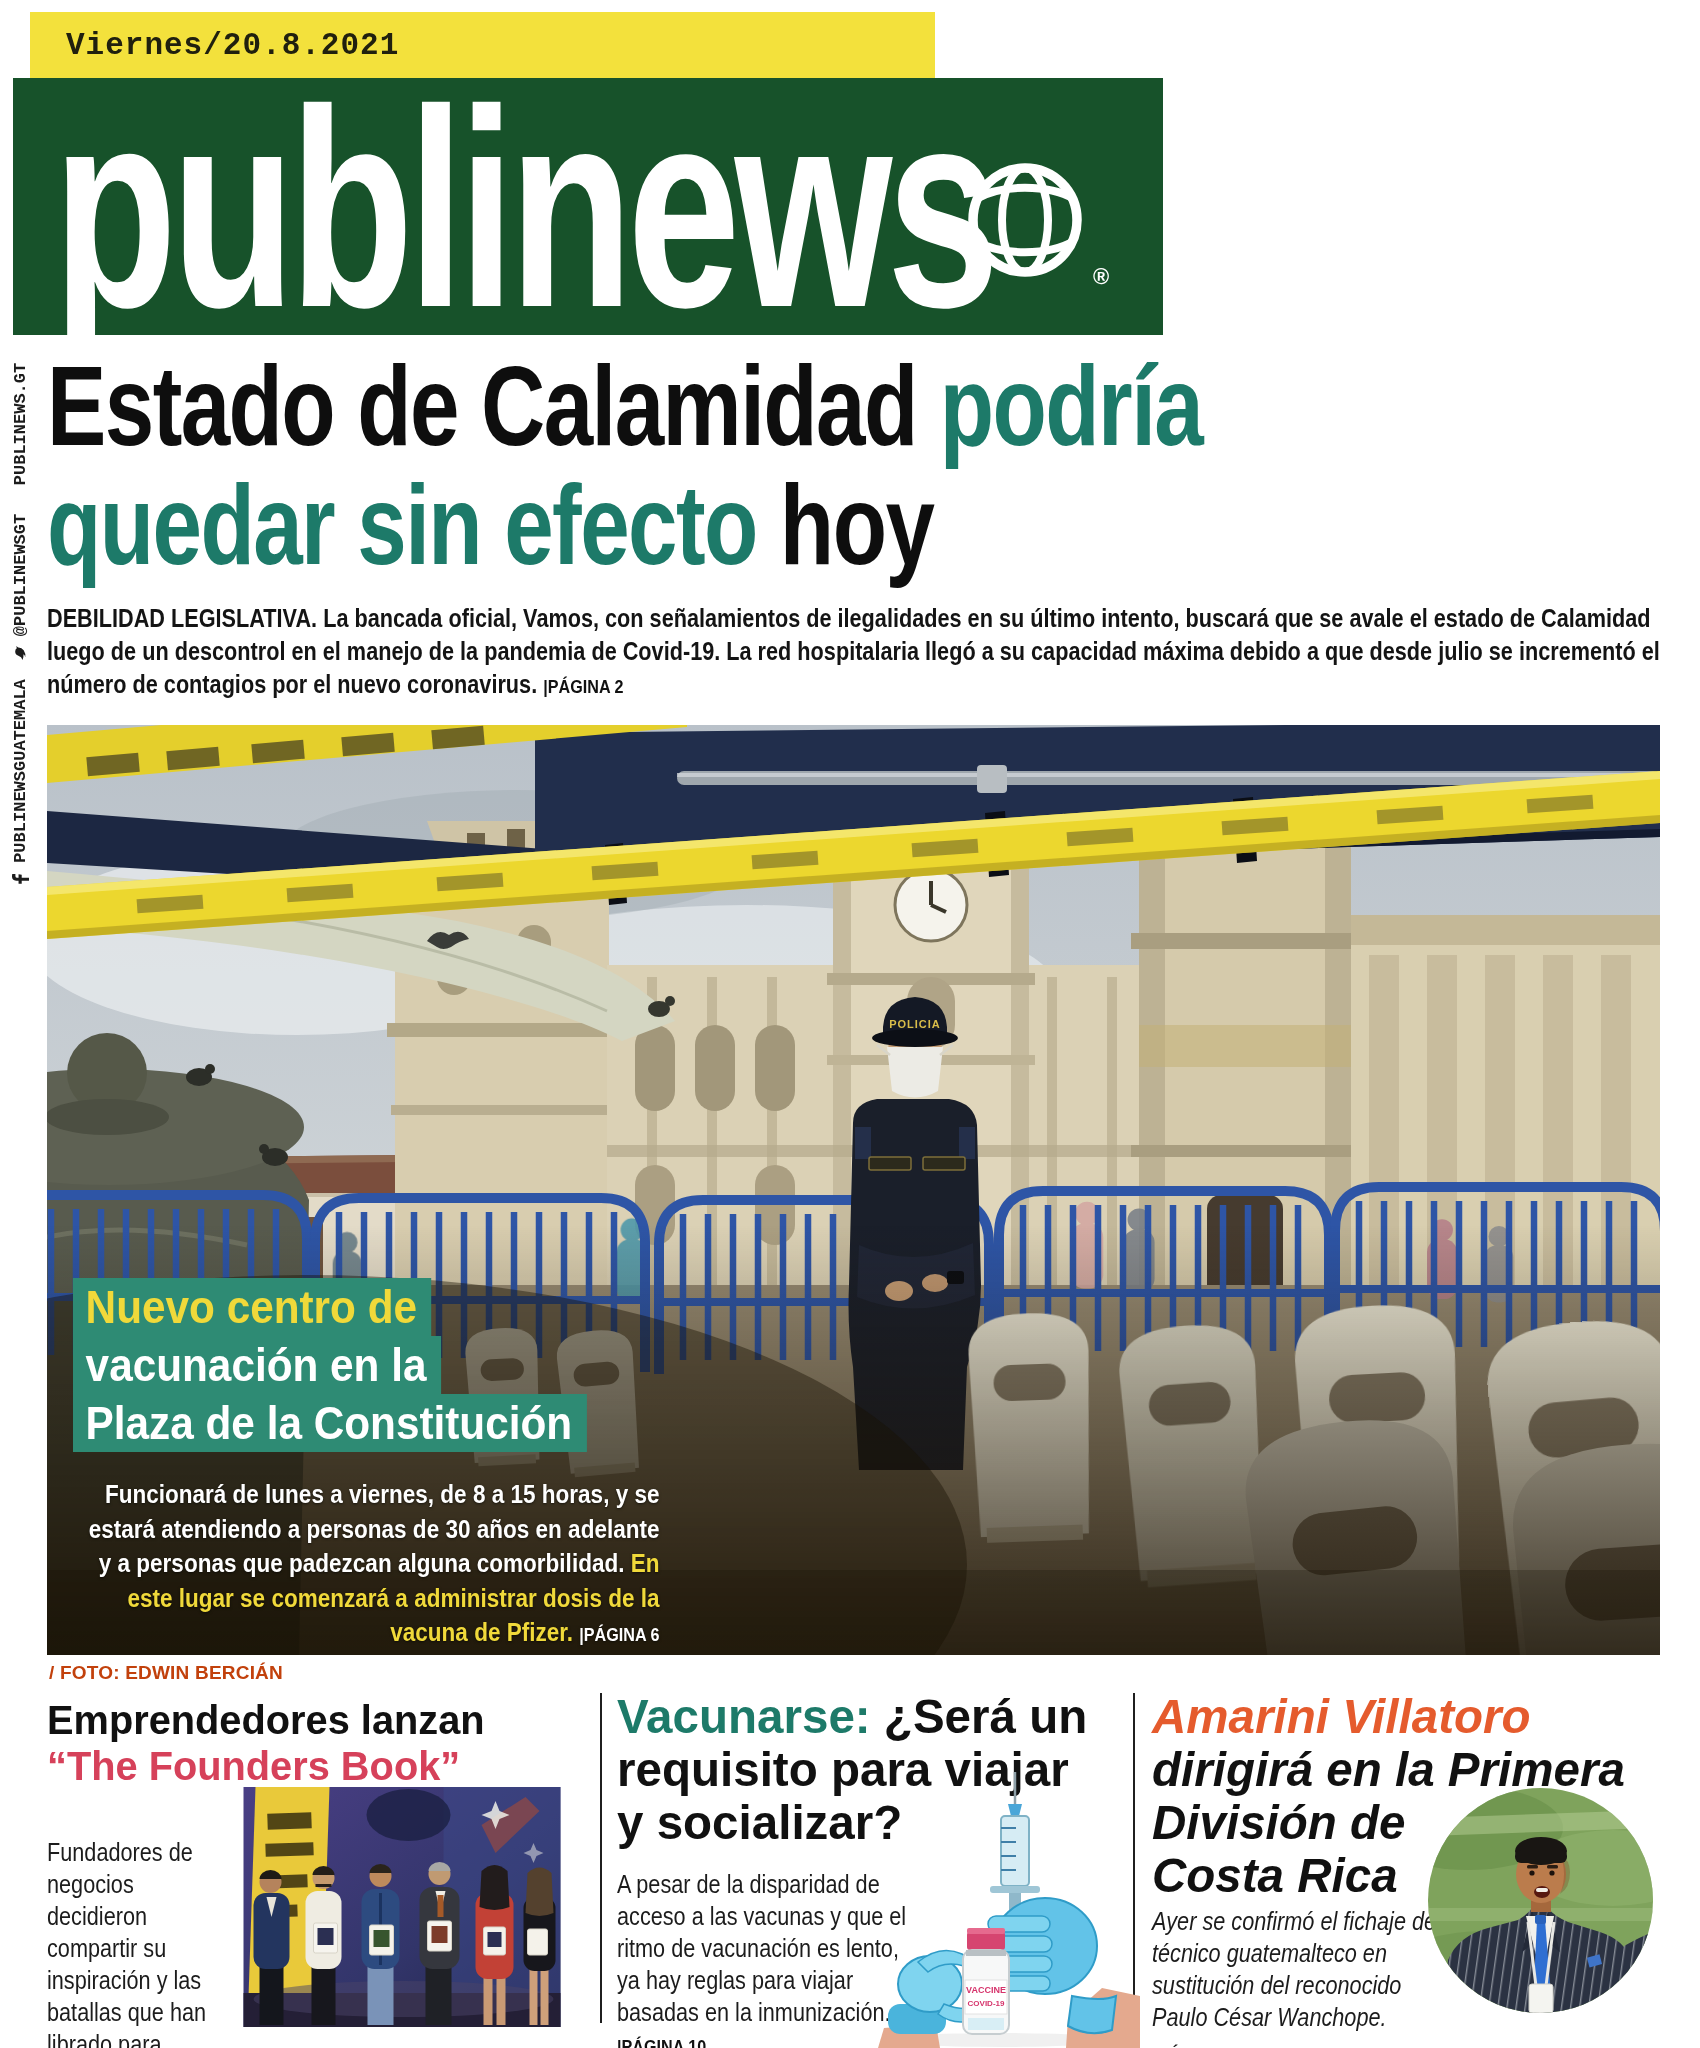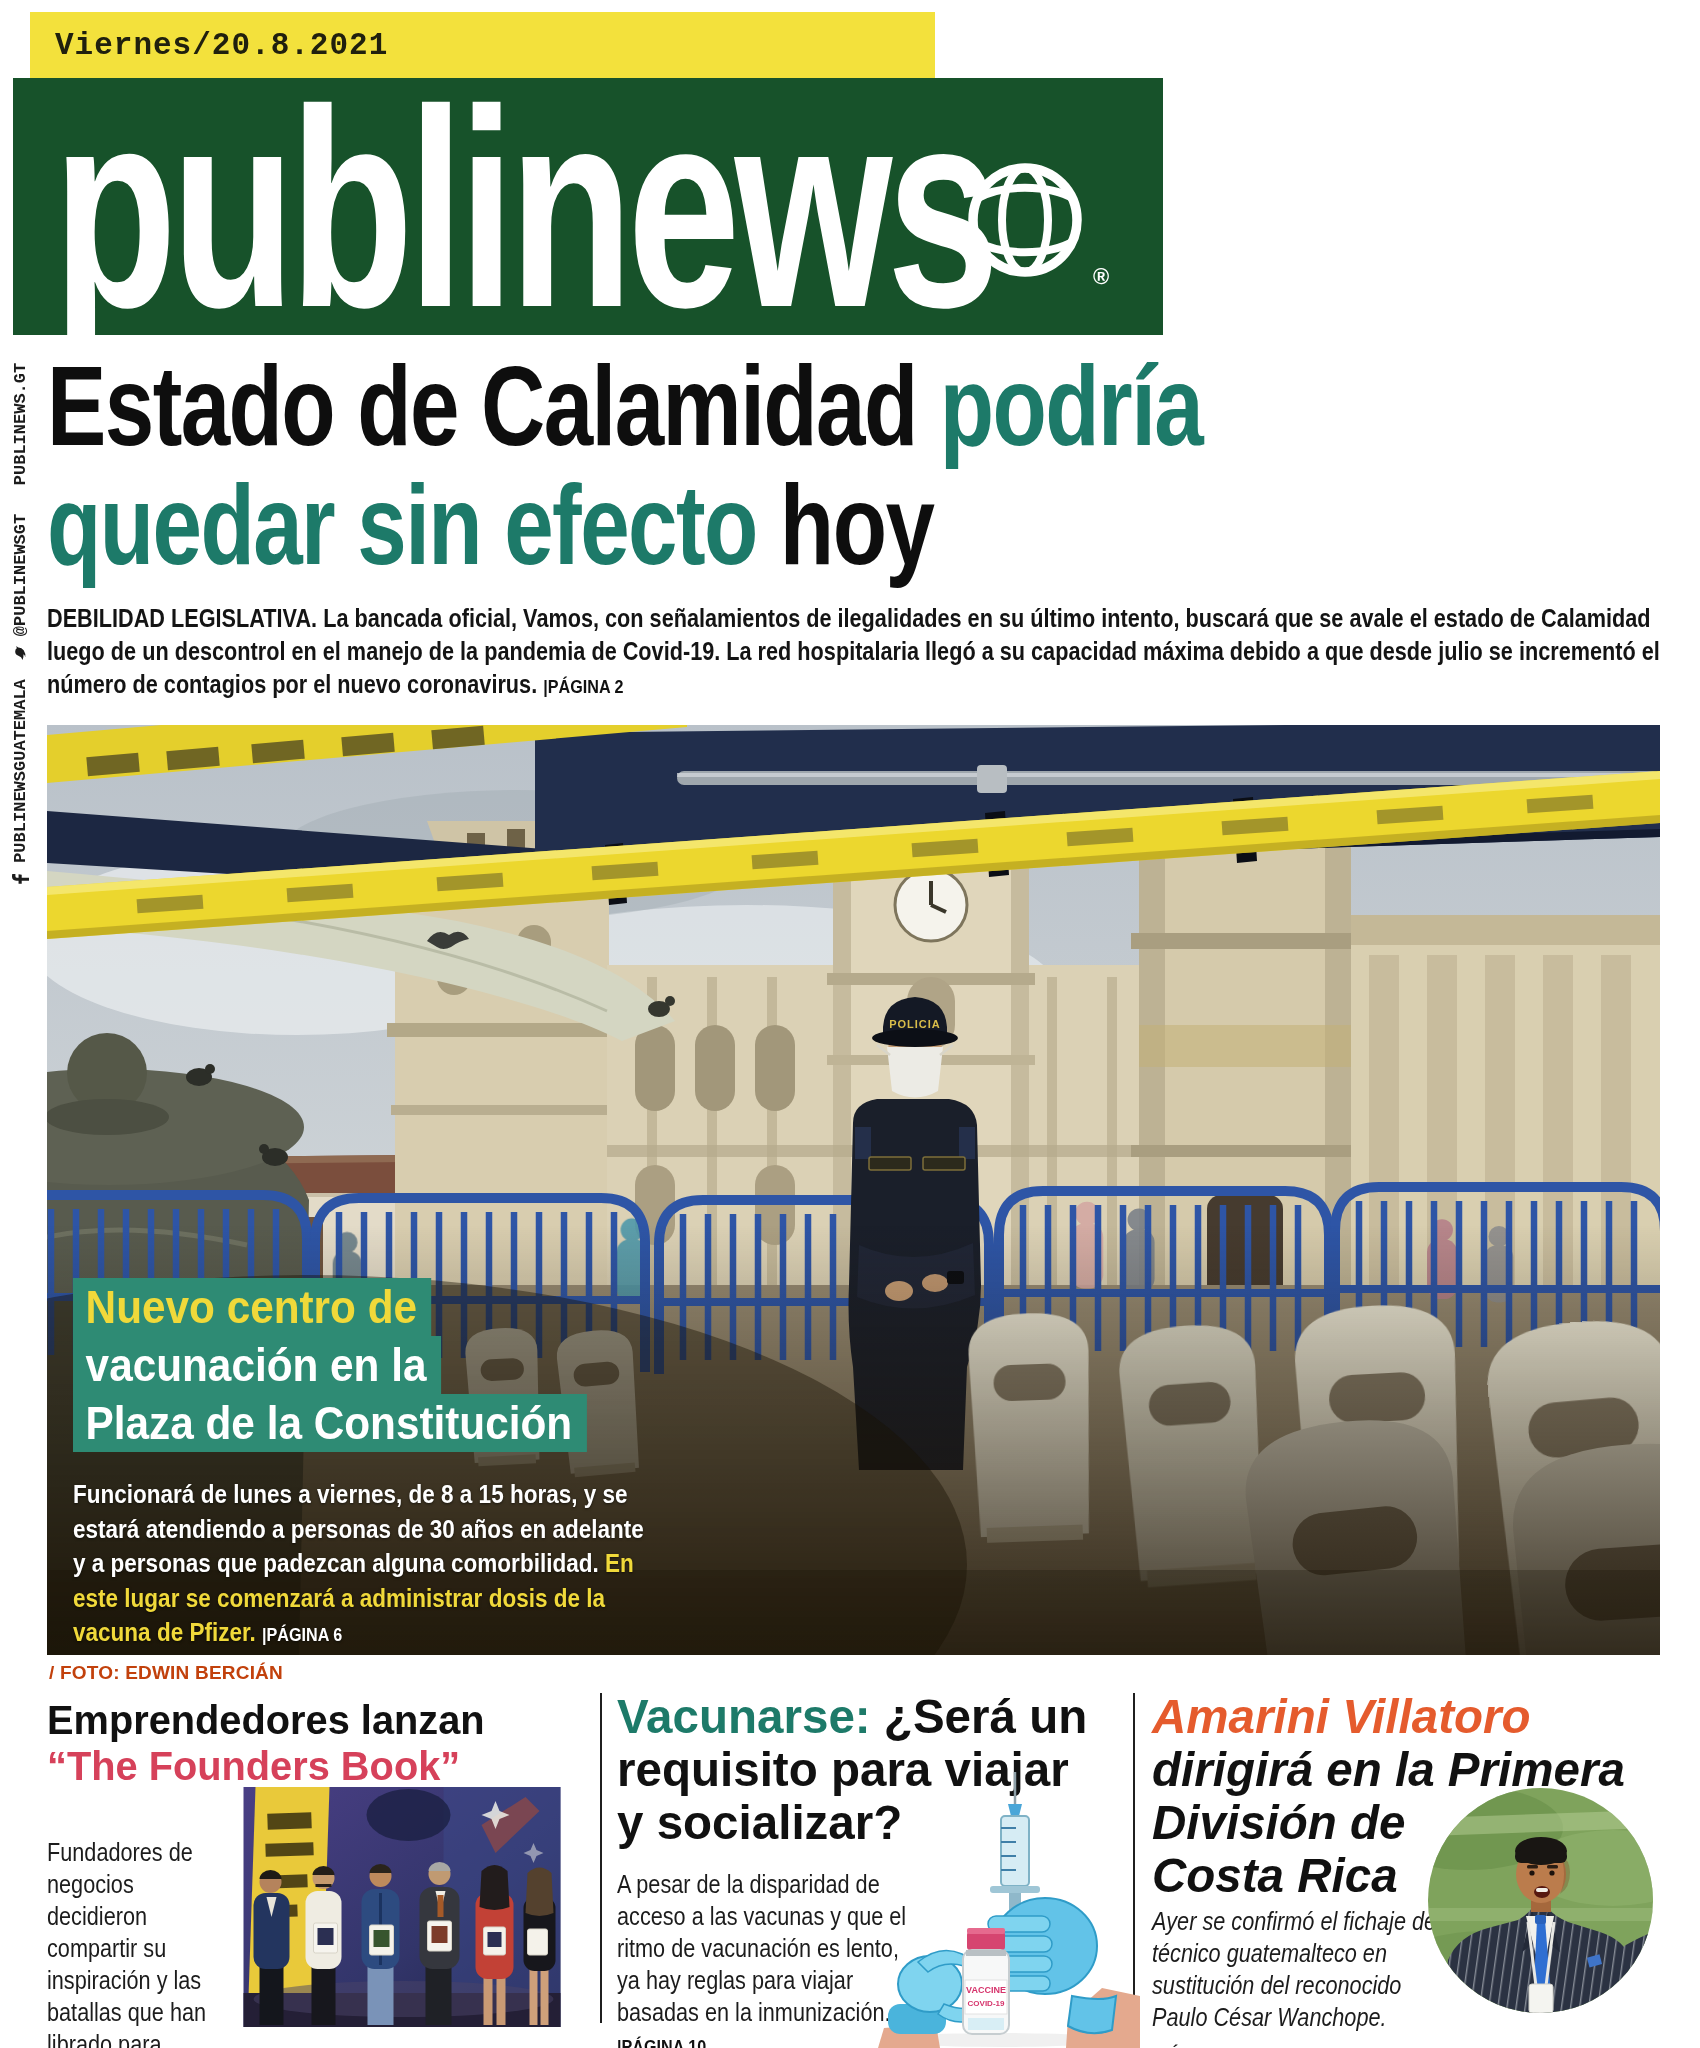--- a/index.html
+++ b/index.html
@@ -3,21 +3,21 @@
 <meta charset="utf-8">
 <style>
   html,body{margin:0;padding:0;}
   body{width:1700px;height:2048px;position:relative;background:#fff;overflow:hidden;
        font-family:"Liberation Sans",sans-serif;color:#111;}
   .abs{position:absolute;}
   
   .datebar{left:30px;top:12px;width:905px;height:66px;background:var(--highlight_yellow);
            display:flex;align-items:center;}
   .datebar span{font-family:"Liberation Mono",monospace;font-weight:bold;font-size:31px;
-                color:#20200e;padding-left:25px;letter-spacing:1px;}
+                color:#20200e;padding-left:36px;letter-spacing:1px;}
   .masthead{left:13px;top:78px;width:1150px;height:257px;background:var(--brand_green);overflow:hidden;}
   .brand{position:absolute;left:40px;top:-10px;font-size:282px;line-height:282px;font-weight:bold;
          color:#fff;letter-spacing:-8px;transform:scaleX(.72);transform-origin:0 0;white-space:nowrap;}
   .globe{position:absolute;left:948px;top:78px;}
   .reg{position:absolute;left:1080px;top:186px;color:#fff;font-size:22px;font-weight:bold;}
   
   .rail-item{display:flex;align-items:center;gap:9px;height:40px;
              font-family:"Liberation Mono",monospace;font-weight:bold;font-size:17px;color:#1c1c1c;
              justify-content:center;white-space:nowrap;}
   .rail-item .ric{display:flex;align-items:center;}
@@ -25,21 +25,21 @@
   #rail2{left:-60px;top:568px;width:160px;transform:rotate(-90deg);}
   #rail3{left:-95px;top:763px;width:230px;transform:rotate(-90deg);}
   
   .headline{left:47px;top:346px;transform:scaleX(.78);transform-origin:0 0;white-space:nowrap;
             font-weight:bold;font-size:114px;line-height:119px;letter-spacing:-2px;color:#0e0e0e;}
   .hl-accent{color:var(--accent_teal);}
   .deck{left:47px;top:602px;width:1900px;transform:scaleX(.85);transform-origin:0 0;
         font-weight:bold;font-size:25.5px;line-height:33px;color:#141414;}
   .pageref{font-size:19px;font-weight:bold;color:#111;}
   
-  .hero{left:47px;top:725px;width:1613px;height:1176px;}
+  .hero{left:47px;top:725px;width:1613px;height:1176px;text-align:right;}
   .hero-art{position:absolute;left:0;top:0;}
   .hero-title{position:absolute;left:26px;top:553px;}
   .hero-title .tl{display:table;background:var(--overlay_green);color:#fff;font-weight:bold;
                   font-size:47px;line-height:47px;padding:5px 16px 6px 14px;white-space:nowrap;
                   transform:scaleX(.9);transform-origin:0 0;}
   .hero-title .tl.yellow{color:var(--caption_yellow);}
   .hero-caption{position:absolute;left:26px;top:752px;width:690px;transform:scaleX(.85);
                 transform-origin:0 0;font-weight:bold;font-size:26.5px;line-height:34.5px;color:#fff;
                 text-shadow:0 1px 3px rgba(0,0,0,.6);}
   .hero-caption .cap-accent{color:var(--caption_yellow);}

